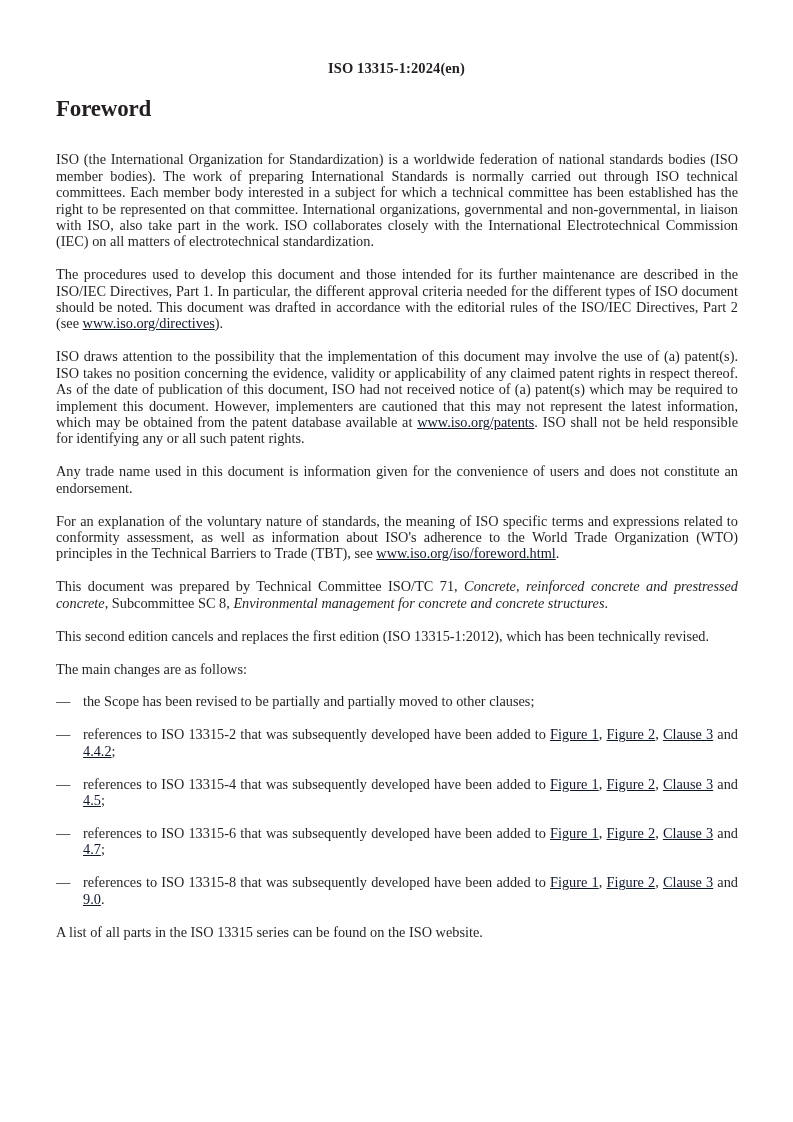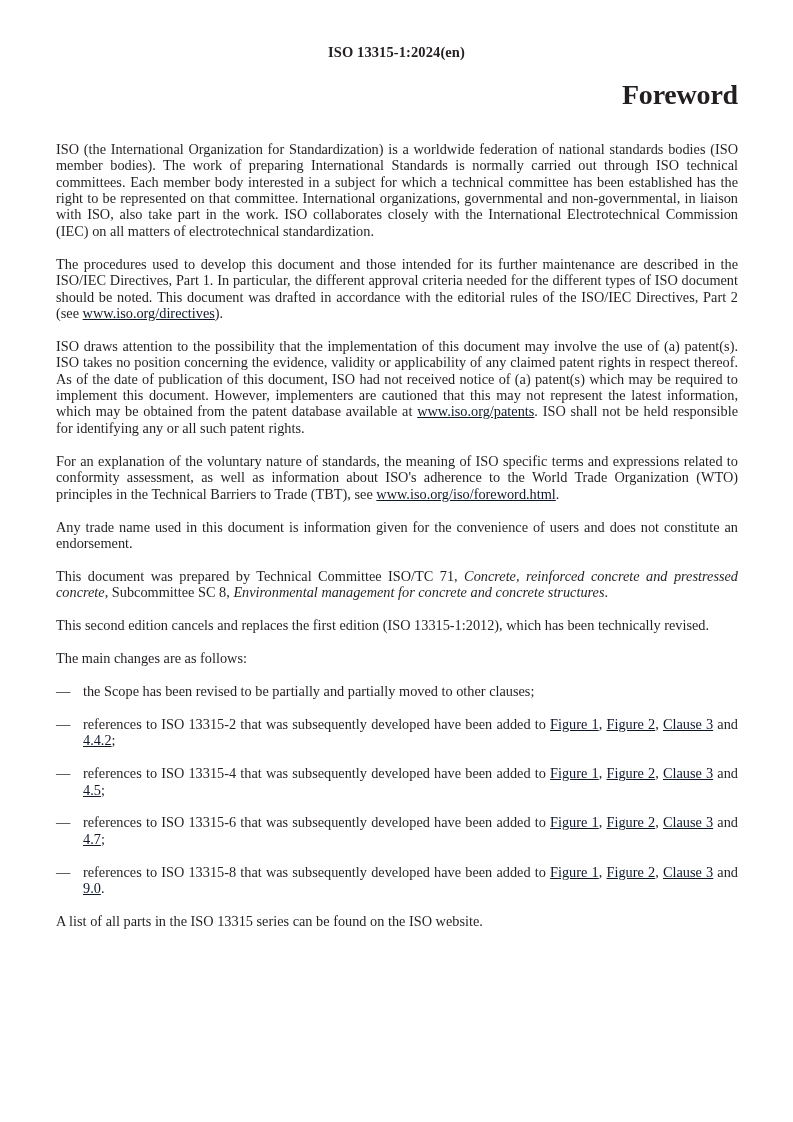--- a/index.html
+++ b/index.html
@@ -8,21 +8,21 @@
     background: #ffffff;
   }
   body {
     font-family: "Liberation Serif", serif;
     color: #231f20;
   }
   .page {
     position: relative;
     width: 793px;
     height: 956px;
-    margin: 0 auto;
+    margin: 16px auto;
     background: #ffffff;
     overflow: hidden;
     box-sizing: border-box;
   }
   .running-head {
     position: absolute;
     top: 44px;
     left: 0;
     width: 793px;
     text-align: center;
@@ -34,26 +34,25 @@
   }
   .content {
     position: absolute;
     left: 56px;
     top: 80px;
     width: 682px;
   }
   h1.foreword-title {
     font-family: "Liberation Serif", serif;
     font-weight: bold;
-    font-size: 28px;
+    font-size: 23px;
     line-height: 1.1;
     margin: 0 0 30px 0;
     letter-spacing: -0.2px;
     color: #231f20;
-    text-align: right;
   }
   p.body-para {
     font-size: 14.3px;
     line-height: 16.4px;
     text-align: justify;
     text-justify: inter-word;
     margin: 0 0 16.5px 0;
     color: #231f20;
     hyphens: none;
   }
@@ -120,23 +119,23 @@
   <div class="content">
 
     <h1 class="foreword-title">Foreword</h1>
 
     <p class="body-para">ISO (the International Organization for Standardization) is a worldwide federation of national standards bodies (ISO member bodies). The work of preparing International Standards is normally carried out through ISO technical committees. Each member body interested in a subject for which a technical committee has been established has the right to be represented on that committee. International organizations, governmental and non-governmental, in liaison with ISO, also take part in the work. ISO collaborates closely with the International Electrotechnical Commission (IEC) on all matters of electrotechnical standardization.</p>
 
     <p class="body-para"><span>The procedures used to develop this document and those intended for its further maintenance are described in the ISO/IEC Directives, Part 1. In particular, the different approval criteria needed for the different types of ISO document should be noted. This document was drafted in accordance with the editorial rules of the ISO/IEC Directives, Part 2 (see </span><a class="doc-link" href="#">www.iso.org/directives</a><span>).</span></p>
 
     <p class="body-para"><span>ISO draws attention to the possibility that the implementation of this document may involve the use of (a) patent(s). ISO takes no position concerning the evidence, validity or applicability of any claimed patent rights in respect thereof. As of the date of publication of this document, ISO had not received notice of (a) patent(s) which may be required to implement this document. However, implementers are cautioned that this may not represent the latest information, which may be obtained from the patent database available at </span><a class="doc-link" href="#">www.iso.org/patents</a><span>. ISO shall not be held responsible for identifying any or all such patent rights.</span></p>
 
+    <p class="body-para">Any trade name used in this document is information given for the convenience of users and does not constitute an endorsement.</p>
+
     <p class="body-para"><span>For an explanation of the voluntary nature of standards, the meaning of ISO specific terms and expressions related to conformity assessment, as well as information about ISO's adherence to the World Trade Organization (WTO) principles in the Technical Barriers to Trade (TBT), see </span><a class="doc-link" href="#">www.iso.org/iso/foreword.html</a><span>.</span></p>
-
-    <p class="body-para">Any trade name used in this document is information given for the convenience of users and does not constitute an endorsement.</p>
 
     <p class="body-para"><span>This document was prepared by Technical Committee ISO/TC 71, </span><span class="ital">Concrete, reinforced concrete and prestressed concrete</span><span>, Subcommittee SC 8, </span><span class="ital">Environmental management for concrete and concrete structures</span><span>.</span></p>
 
     <p class="body-para">This second edition cancels and replaces the first edition (ISO 13315-1:2012), which has been technically revised.</p>
 
     <p class="body-para">The main changes are as follows:</p>
 
     <ul class="change-list">
       <li>
         <span class="dash">—</span><span>the Scope has been revised to be partially and partially moved to other clauses;</span>

